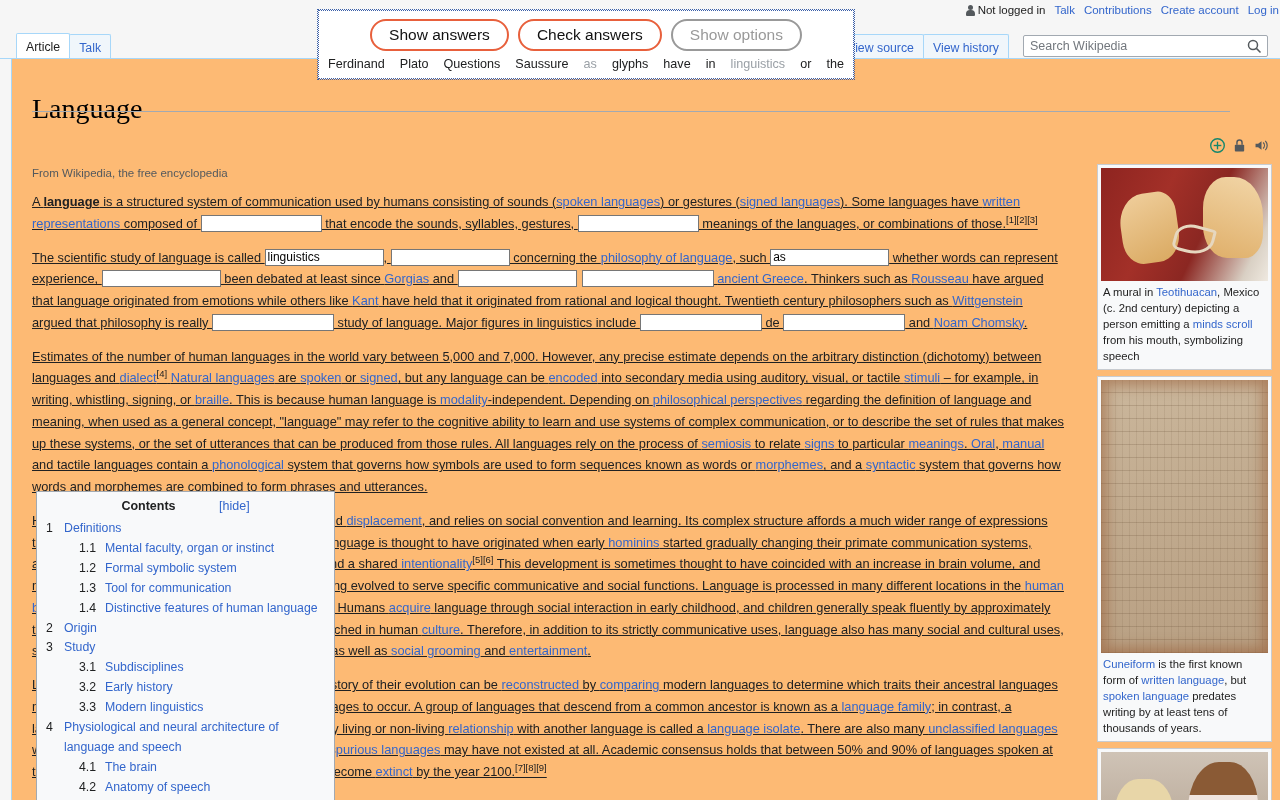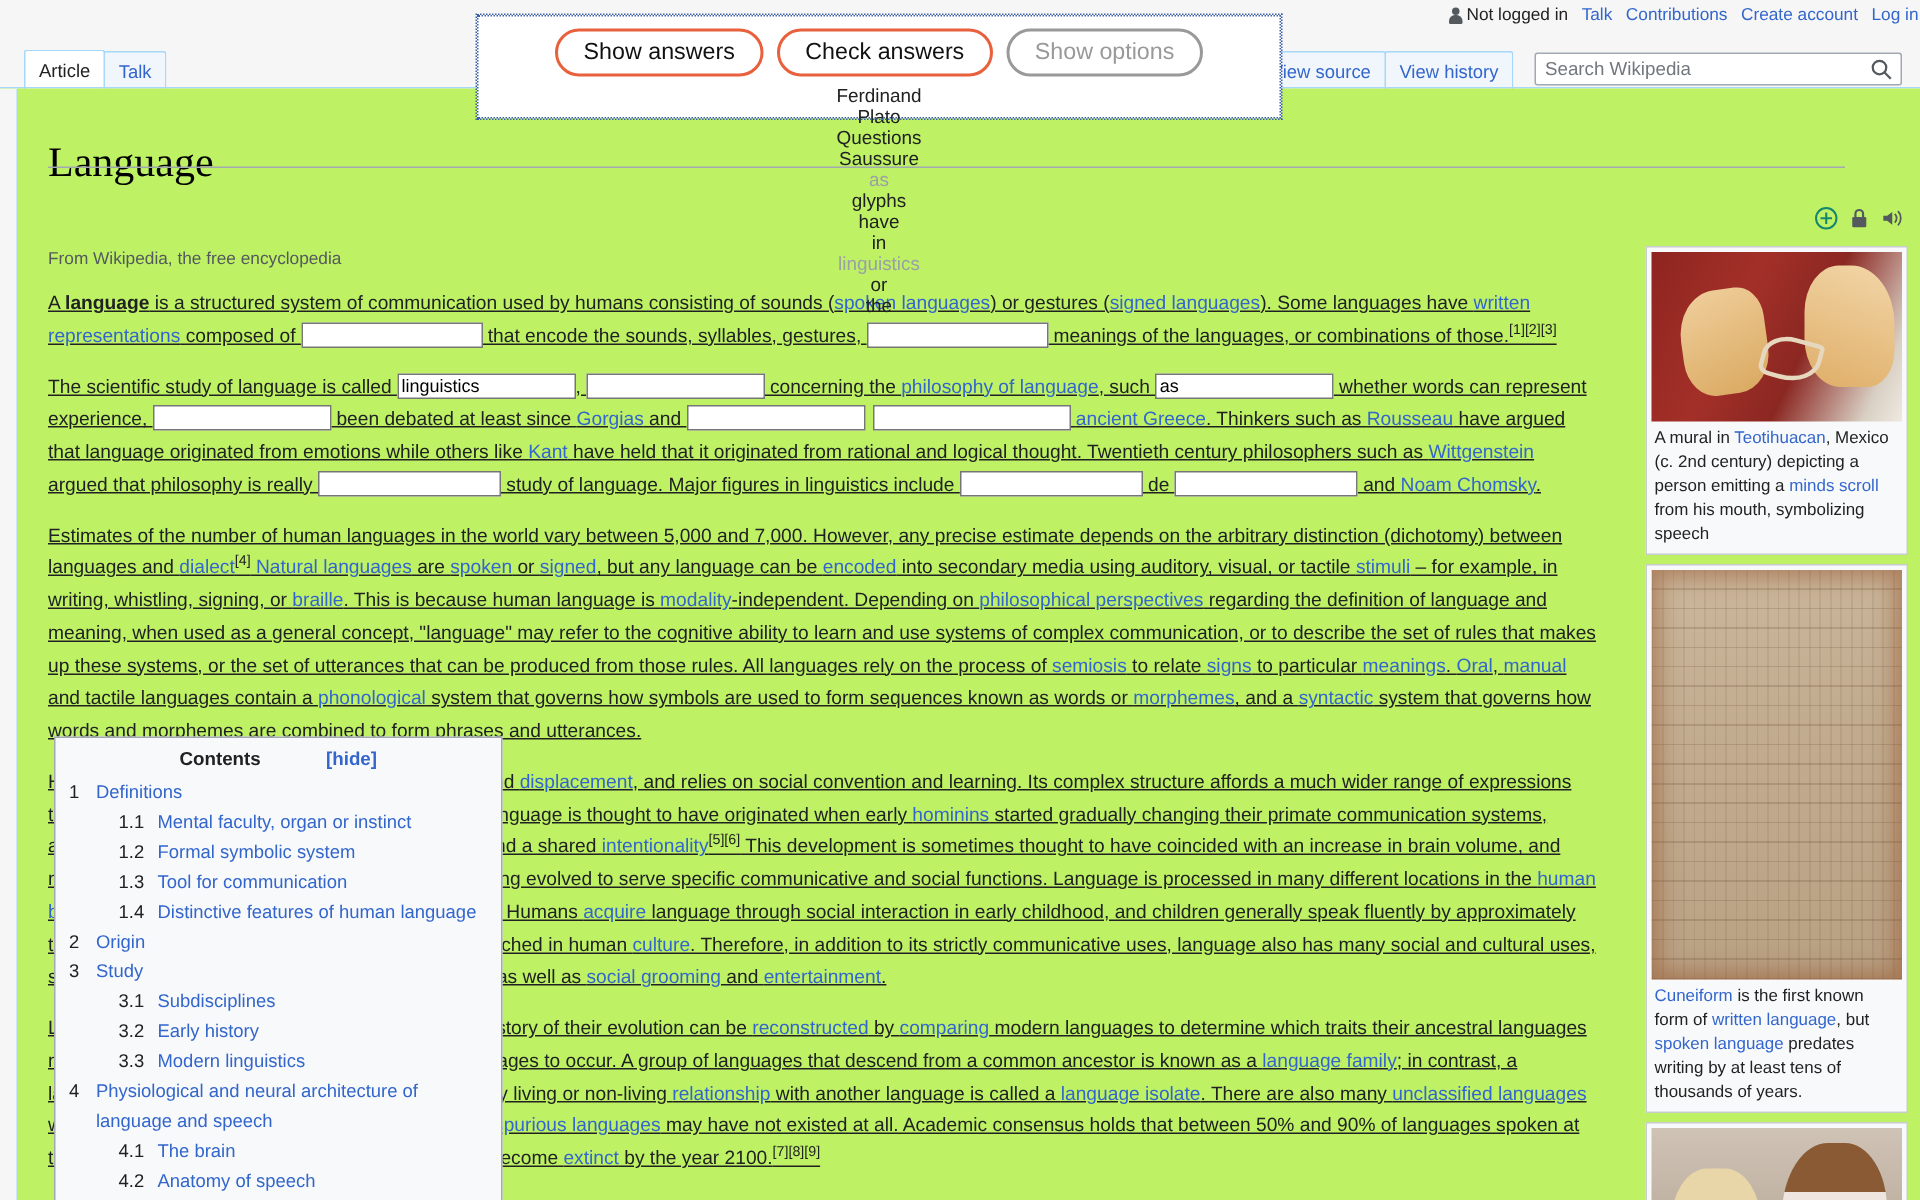--- a/index.html
+++ b/index.html
@@ -63,21 +63,21 @@
     font-size:12.5px; font-family:"Liberation Sans",sans-serif;
     padding-left:6px; color:#222; background:transparent;
   }
   #searchbox input::placeholder{ color:#72777d; }
   .mag { position:absolute; right:5px; top:3px; width:15px; height:15px; }
   .mag svg { display:block; }
 
   
   #content {
     position:absolute; top:59px; left:0; width:1280px; height:741px;
-    background:#bef264; overflow:hidden;
+    background:#fdba74; overflow:hidden;
   }
   
   #left-rail {
     position:absolute; left:0; top:0; width:12px; height:741px;
     background:#f6f6f6; border-right:1px solid #a7d7f9;
   }
 
   #page-title {
     position:absolute; left:32px; top:16px;
     font-family:"Liberation Serif", serif;
@@ -109,21 +109,21 @@
     position:relative; top:-1px;
   }
 
   
   #toc {
     position:absolute; left:36px; top:432px;
     width:299px; border:1px solid #a2a9b1; background:#f8f9fa;
     padding:7px 9px 10px 9px; font-size:12.3px;
   }
   #toc .toctitle { text-align:center; font-weight:bold; margin-bottom:6px; font-size:12.5px; }
-  #toc .toctitle .hide { font-weight:bold; color:#3366cc; cursor:pointer;margin-left:40px; }
+  #toc .toctitle .hide { font-weight:normal; color:#3366cc; cursor:pointer;margin-left:40px; }
   #toc ul { list-style:none; margin:0; padding:0; }
   #toc li { line-height:1.62; display:flex; }
   #toc li .num { color:#202122; margin-right:6px; min-width:12px; }
   #toc li.lvl2 { padding-left:33px; }
   #toc li.lvl2 .num { min-width:20px; }
   #toc li a { color:#3366cc; }
 
   
   #rail {
     position:absolute; left:1097px; top:105px; width:175px;
@@ -170,21 +170,21 @@
   }
   #quiz-buttons { display:flex; justify-content:center; gap:9px; padding-top:8px; }
   .qbtn {
     border-radius:16px; border:2px solid #e8603c; background:#fff;
     font-size:15.5px; font-family:"Liberation Sans",sans-serif; color:#111;
     padding:5px 17px; cursor:pointer; line-height:1.15;
   }
   .qbtn.disabled { border-color:#999; color:#999; cursor:default; }
   #quiz-words {
     display:flex; justify-content:space-between; align-items:center;
-    padding:6px 9px 0 9px; font-size:12.6px; color:#202122;flex-direction:column;
+    padding:6px 9px 0 9px; font-size:12.6px; color:#202122;
   }
   #quiz-words .w { white-space:nowrap; cursor:pointer; }
   #quiz-words .w.dim { color:#9aa0a6; }
 </style>
 </head>
 <body>
 
 <div id="personal-bar">
   <span class="notlogged">
     <span class="user-glyph"></span>

